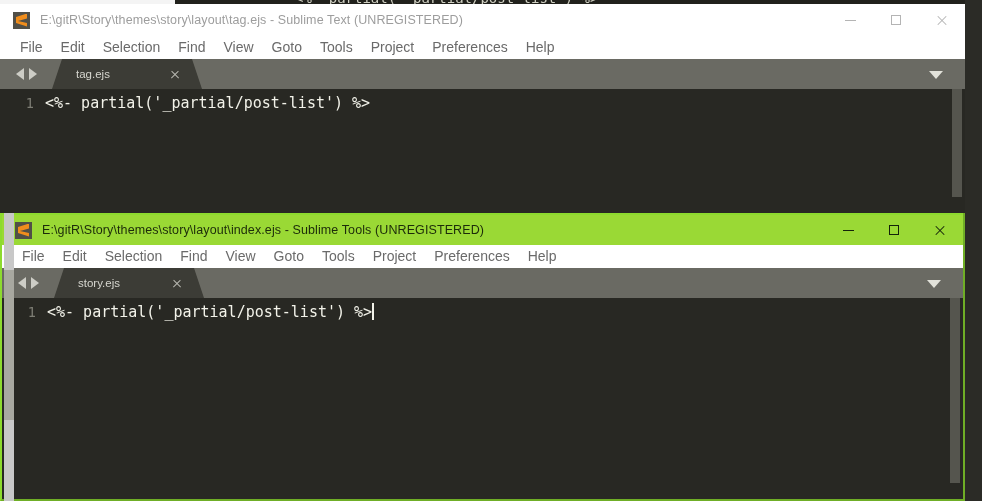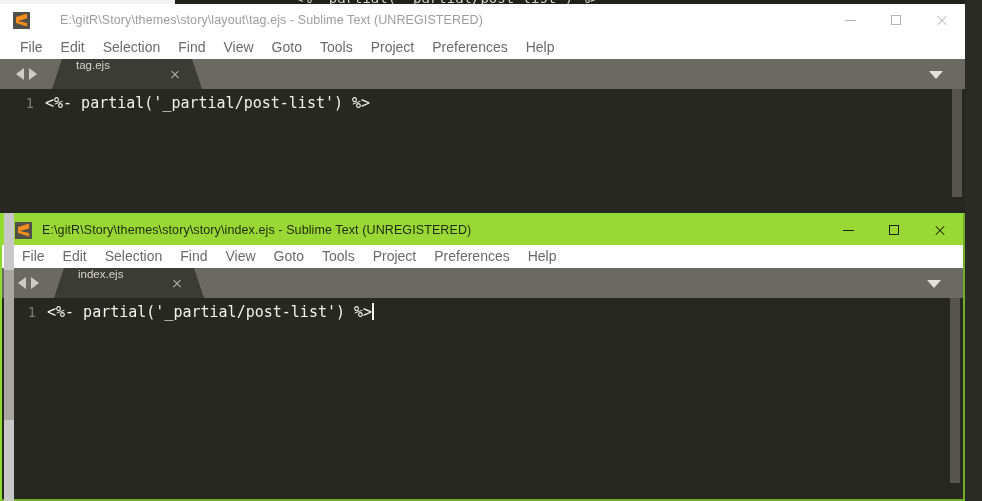--- a/index.html
+++ b/index.html
@@ -66,21 +66,21 @@
   }
 
   
   .titlebar {
     height: 32px;
     display: flex;
     align-items: center;
     position: relative;
     box-sizing: border-box;
   }
-  .titlebar.inactive { background: #ffffff; gap: 20px; }
+  .titlebar.inactive { background: #ffffff; }
   .titlebar.active {
     background: #9ad935;
     border-top: 2px solid #8ddb2e;
     height: 32px;
   }
   .app-icon {
     width: 17px; height: 17px;
     margin-left: 13px;
     background: #f0f0ec;
     display: flex; align-items: center; justify-content: center;
@@ -180,21 +180,21 @@
     border-top: 6px solid transparent;
     border-bottom: 6px solid transparent;
   }
   .arrow-l { border-right: 8px solid #cdcdc6; }
   .arrow-r { border-left: 8px solid #cdcdc6; }
 
   .tab {
     height: 30px;
     background: #3c3c36;
     display: flex;
-    align-items: flex-start;
+    align-items: center;
     padding: 0 0 0 24px;
     position: relative;
     clip-path: polygon(10px 0, calc(100% - 10px) 0, 100% 100%, 0 100%);
     min-width: 150px;
     box-sizing: border-box;
   }
   .tab-label {
     font-size: 11.5px;
     color: #d6d6cf;
     white-space: nowrap;
@@ -356,21 +356,21 @@
     </div>
   </div>
 </div>
 
 <div class="st-window win-front" style="display:flex;flex-direction:column;">
 
   <div class="titlebar active">
     <div class="app-icon">
       <span class="s-glyph"></span>
     </div>
-    <div class="title-text">E:\gitR\Story\themes\story\story\index.ejs - Sublime Text (UNREGISTERED)</div>
+    <div class="title-text">E:\gitR\Story\themes\story\layout\index.ejs - Sublime Tools (UNREGISTERED)</div>
     <div class="win-controls">
       <div class="win-btn">
           <span class="glyph-min"></span>
         </div>
       <div class="win-btn">
           <span class="glyph-max"></span>
         </div>
       <div class="win-btn">
           <span class="glyph-close"></span>
         </div>
@@ -389,21 +389,21 @@
     <div class="menu-item">Preferences</div>
     <div class="menu-item">Help</div>
   </div>
 
   <div class="tabbar">
     <div class="tab-navs">
       <span class="arrow-l"></span>
       <span class="arrow-r"></span>
     </div>
     <div class="tab">
-      <span class="tab-label">index.ejs</span>
+      <span class="tab-label">story.ejs</span>
       <span class="tab-close"></span>
     </div>
     <div class="tab-menu-caret"></div>
   </div>
 
   <div class="editor">
     <div class="code-row">
       <div class="gutter">1</div>
       <div class="code-text"><span>&lt;%- partial('_partial/post-list') %&gt;</span><span class="caret"></span></div>
     </div>

